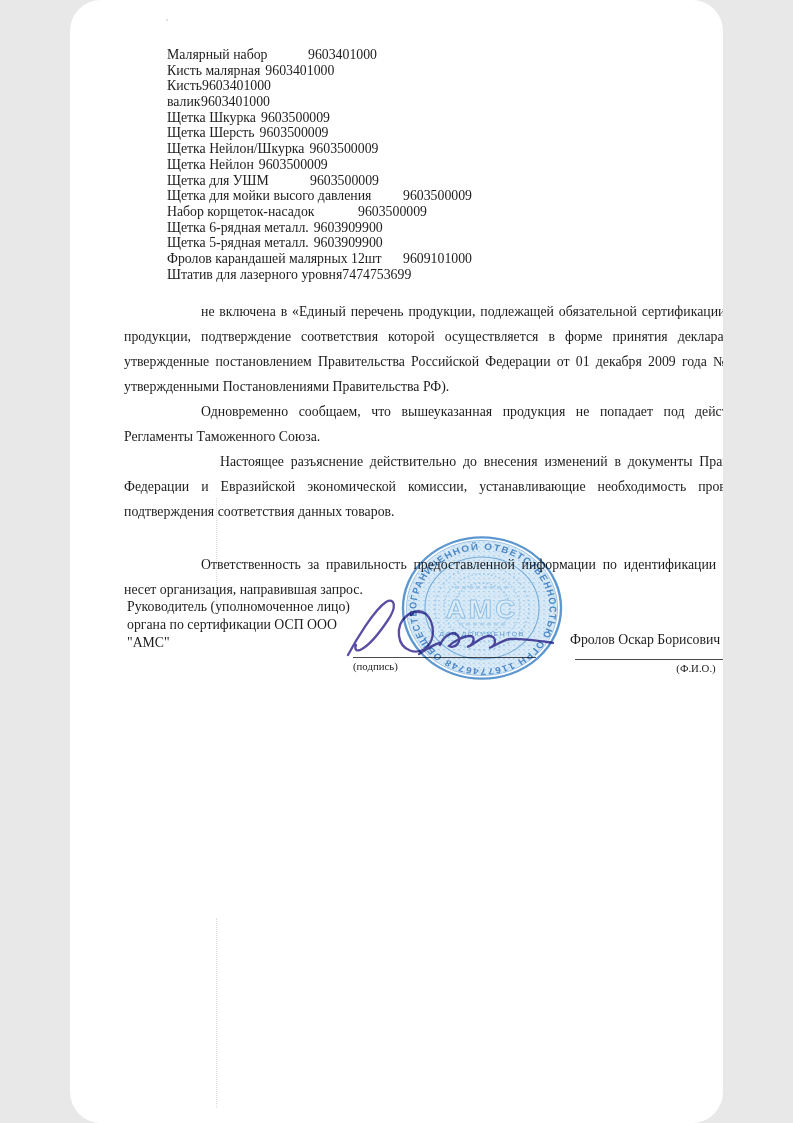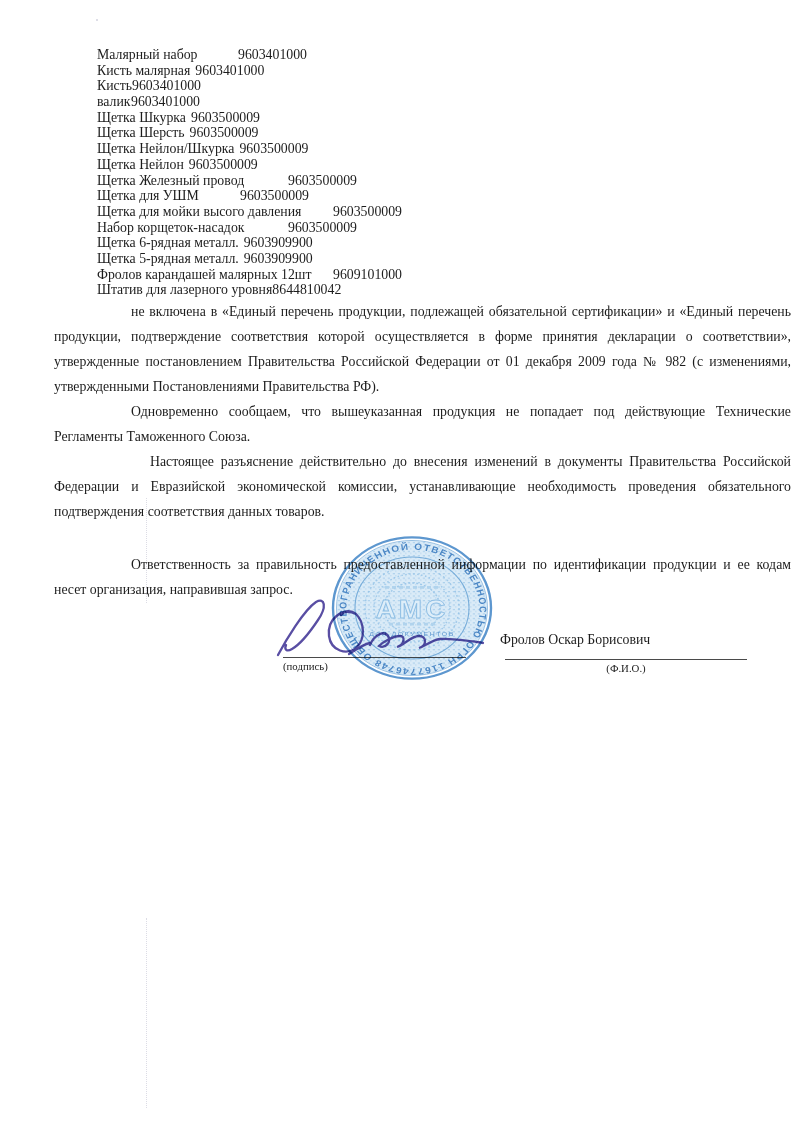--- a/index.html
+++ b/index.html
@@ -1,20 +1,21 @@
 <!DOCTYPE html>
 <html><head>
 <meta charset="utf-8">
 <style>
   html,body{margin:0;padding:0;background:#e8e8e8;}
   .page{
-    position:relative;width:793px;height:1123px;background:#ffffff;
+    position:relative;width:653px;height:1123px;background:#ffffff;
     margin:0 auto;overflow:hidden;
     font-family:"Liberation Serif","DejaVu Serif",serif;
     color:#1c1c1c;
+    border-radius:31px;
   }
   
   .product-list{position:absolute;left:97px;top:47px;font-size:13.8px;}
   .list-line{height:15.7px;line-height:15.7px;white-space:nowrap;}
   .p-name{display:inline-block;}
   .p-code{display:inline-block;}
   
   .body-paragraphs{
     position:absolute;left:54px;top:299px;width:737px;
     font-size:13.8px;line-height:25px;text-align:justify;
@@ -47,37 +48,41 @@
 
   <div class="product-list">
       <div class="list-line"><span class="p-name" style="min-width: 141px;">Малярный набор</span><span class="p-code">9603401000</span></div>
       <div class="list-line"><span class="p-name">Кисть малярная</span><span class="p-code" style="margin-left: 5px;">9603401000</span></div>
       <div class="list-line"><span class="p-name" style="min-width: 34px;">Кисть</span><span class="p-code">9603401000</span></div>
       <div class="list-line"><span class="p-name" style="min-width: 34px;">валик</span><span class="p-code">9603401000</span></div>
       <div class="list-line"><span class="p-name">Щетка Шкурка</span><span class="p-code" style="margin-left: 5px;">9603500009</span></div>
       <div class="list-line"><span class="p-name">Щетка Шерсть</span><span class="p-code" style="margin-left: 5px;">9603500009</span></div>
       <div class="list-line"><span class="p-name">Щетка Нейлон/Шкурка</span><span class="p-code" style="margin-left: 5px;">9603500009</span></div>
       <div class="list-line"><span class="p-name">Щетка Нейлон</span><span class="p-code" style="margin-left: 5px;">9603500009</span></div>
-      <div class="list-line"><span class="p-name" style="min-width: 191px;">Щетка Железный провод</span><span class="p-code">9603500009</span></div>
       <div class="list-line"><span class="p-name" style="min-width: 143px;">Щетка для УШМ</span><span class="p-code">9603500009</span></div>
       <div class="list-line"><span class="p-name" style="min-width: 236px;">Щетка для мойки высого давления</span><span class="p-code">9603500009</span></div>
       <div class="list-line"><span class="p-name" style="min-width: 191px;">Набор корщеток-насадок</span><span class="p-code">9603500009</span></div>
       <div class="list-line"><span class="p-name">Щетка 6-рядная металл.</span><span class="p-code" style="margin-left: 5px;">9603909900</span></div>
       <div class="list-line"><span class="p-name">Щетка 5-рядная металл.</span><span class="p-code" style="margin-left: 5px;">9603909900</span></div>
       <div class="list-line"><span class="p-name" style="min-width: 236px;">Фролов карандашей малярных 12шт</span><span class="p-code">9609101000</span></div>
-      <div class="list-line"><span class="p-name" style="min-width: 146px;">Штатив для лазерного уровня</span><span class="p-code">8644810042</span></div>
+      <div class="list-line"><span class="p-name" style="min-width: 146px;">Штатив для лазерного уровня</span><span class="p-code">7474753699</span></div>
     </div>
 
   <div class="body-paragraphs">
       <p>не включена в «Единый перечень продукции, подлежащей обязательной сертификации» и «Единый перечень продукции, подтверждение соответствия которой осуществляется в форме принятия декларации о соответствии», утвержденные постановлением Правительства Российской Федерации от 01 декабря 2009 года № 982 (с изменениями, утвержденными Постановлениями Правительства РФ).</p>
       <p>Одновременно сообщаем, что вышеуказанная продукция не попадает под действующие  Технические Регламенты Таможенного Союза.</p>
       <p class="indent-lg">Настоящее разъяснение действительно до внесения изменений в документы Правительства Российской Федерации и Евразийской экономической комиссии, устанавливающие необходимость проведения обязательного подтверждения соответствия данных товаров.</p>
       <p class=" gap-top">Ответственность за правильность предоставленной информации по идентификации продукции и ее кодам несет организация, направившая запрос.</p>
     </div>
 
+  <div class="signer-title">
+      <div class="signer-line">Руководитель (уполномоченное лицо)</div>
+      <div class="signer-line">органа по сертификации ОСП ООО</div>
+      <div class="signer-line">"АМС"</div>
+    </div>
 
   <div class="sig-line"></div>
   <div class="sig-caption">(подпись)</div>
 
   <div class="fio-name">Фролов Оскар Борисович</div>
   <div class="fio-line"></div>
   <div class="fio-caption">(Ф.И.О.)</div>
 
   <svg class="stamp" width="170" height="152" viewBox="0 0 170 170" preserveAspectRatio="none">
     <defs>

